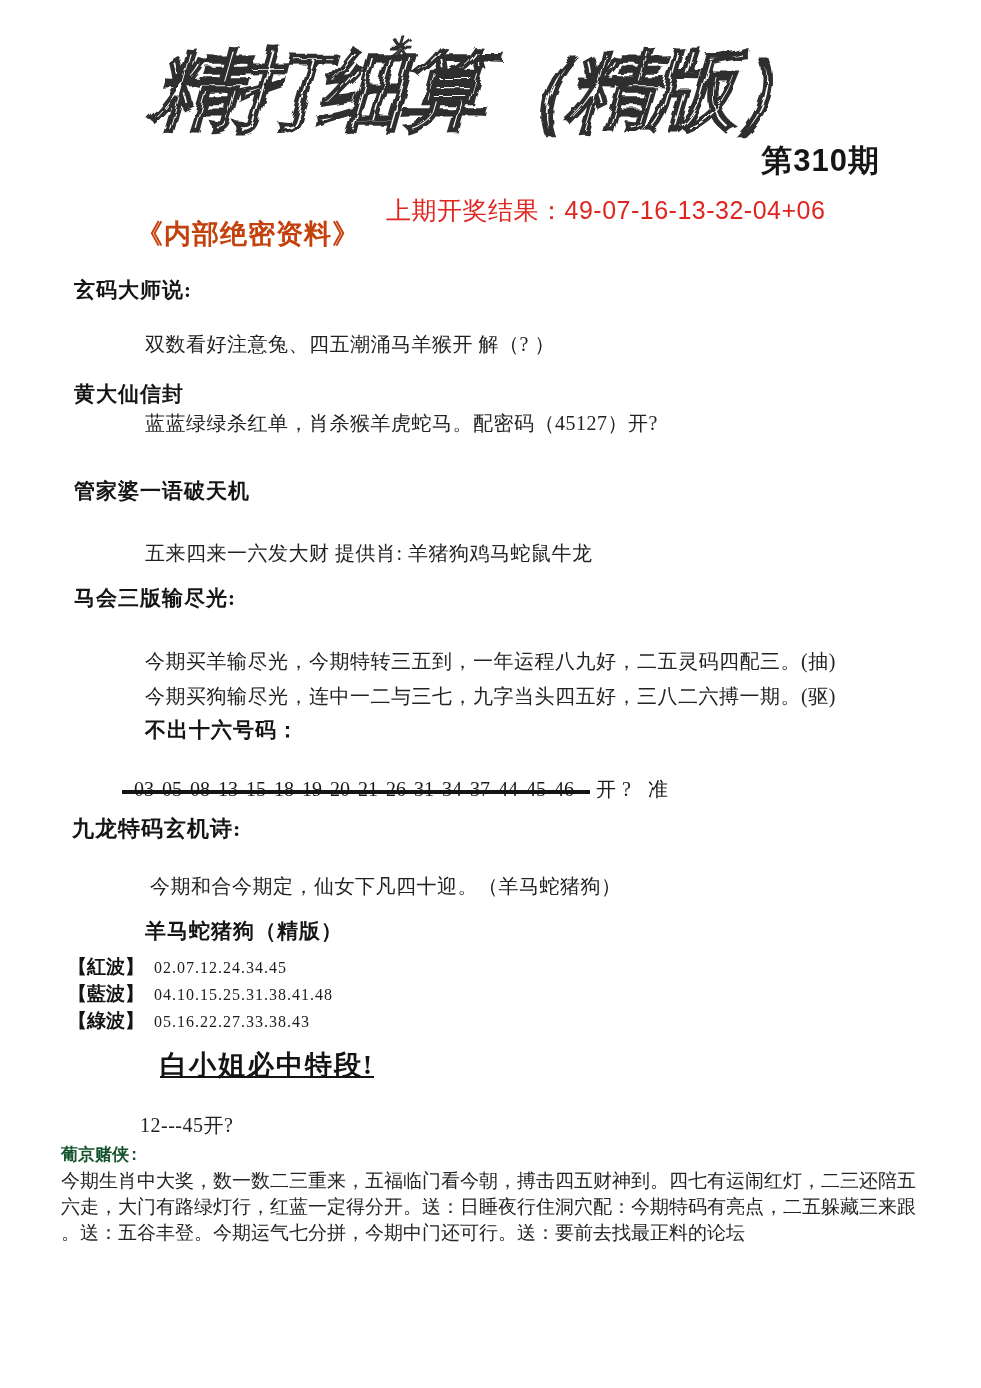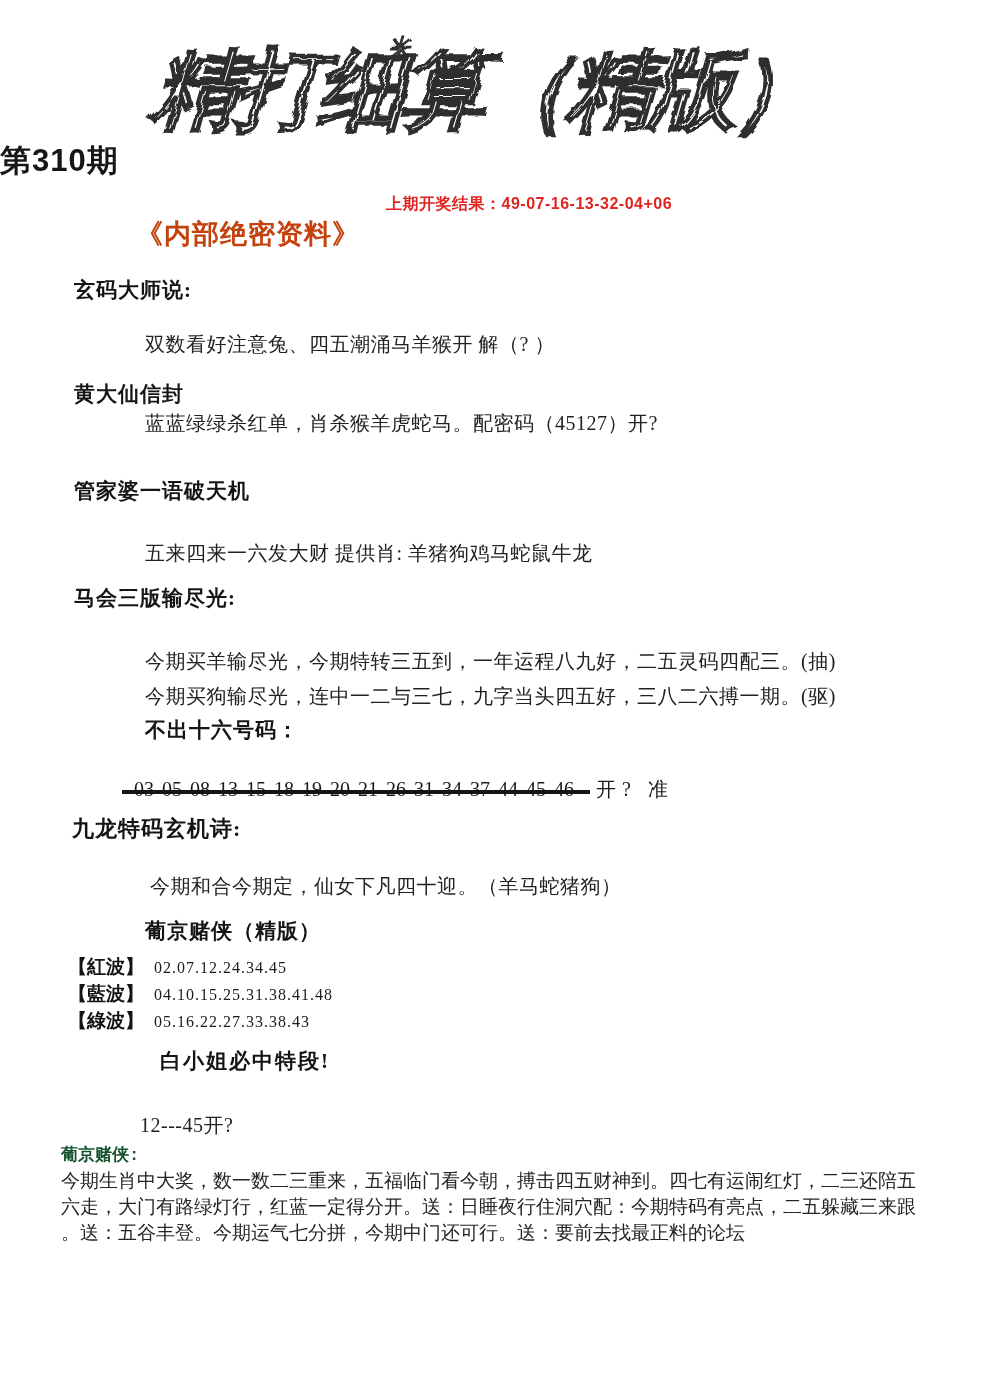--- a/index.html
+++ b/index.html
@@ -9,45 +9,45 @@
     width:981px;height:1388px;
     margin:0 auto;
     background:#ffffff;
     overflow:hidden;
     font-family:"Liberation Serif","DejaVu Serif",serif;
     color:#1e1e1e;
   }
   .abs{position:absolute;white-space:nowrap;}
   .callig{position:absolute;left:128px;top:16px;}
   .issue{
-    left:0;top:140px;width:880px;text-align:left;
+    left:0;top:140px;width:880px;text-align:right;
     font-family:"Liberation Sans","DejaVu Sans",sans-serif;
     font-weight:600;font-size:31px;letter-spacing:1px;color:#161616;
   }
   .lastres{
     left:386px;top:194px;
     font-family:"Liberation Sans","DejaVu Sans",sans-serif;
-    font-weight:700;font-size:16px;letter-spacing:0.5px;
+    font-weight:400;font-size:25px;letter-spacing:0.5px;
   }
   .secret{
     left:136px;top:216px;
     font-weight:700;font-size:27px;letter-spacing:1px;color:#c2410c;
   }
   .h{font-weight:700;font-size:21px;color:#151515;letter-spacing:1px;}
   .b{font-size:20px;letter-spacing:0.5px;color:#222;}
   .small-h{font-weight:700;font-size:17px;color:#14532d;font-family:Liberation Mono, monospace;}
   .struck{position:relative;display:inline-block;font-size:20px;word-spacing:3px;color:#1a1a1a;}
   .struck::after{
     content:"";position:absolute;left:-12px;right:-16px;top:12px;height:3.5px;background:#141414;
   }
   .strike-suffix{display:inline-block;margin-left:22px;font-size:20px;letter-spacing:6px;color:#1a1a1a;}
   .wave-row{position:absolute;left:68px;white-space:nowrap;}
   .wave-label{font-weight:700;font-size:19px;letter-spacing:0px;color:#141414;}
   .wave-nums{font-size:16px;margin-left:10px;letter-spacing:1px;color:#1c1c1c;}
-  .bigbold{font-weight:700;font-size:21px;letter-spacing:2px;color:#141414;}
+  .bigbold{font-weight:700;font-size:27px;letter-spacing:2px;color:#141414;text-decoration:underline;}
   .para{position:absolute;left:61px;top:1168px;width:905px;}
   .para .line{font-size:19px;line-height:26px;white-space:nowrap;color:#242424;letter-spacing:0px;}
 </style>
 </head>
 <body>
 
 <div class="page">
 
   <svg class="callig" width="720" height="140" viewBox="0 0 720 140">
     <defs>
@@ -81,21 +81,21 @@
   <div class="abs b" style="left:145px;top:648px;">今期买羊输尽光，今期特转三五到，一年运程八九好，二五灵码四配三。(抽)</div>
   <div class="abs b" style="left:145px;top:683px;">今期买狗输尽光，连中一二与三七，九字当头四五好，三八二六搏一期。(驱)</div>
   <div class="abs h" style="left:145px;top:716px;">不出十六号码：</div>
 
   <div class="abs" style="left:134px;top:776px;">
     <span class="struck">03 05 08 13 15 18 19 20 21 26 31 34 37 44 45 46</span><span class="strike-suffix">开? 准</span>
   </div>
 
   <div class="abs h" style="left:72px;top:814px;font-size:22px;">九龙特码玄机诗:</div>
   <div class="abs b" style="left:150px;top:873px;">今期和合今期定，仙女下凡四十迎。（羊马蛇猪狗）</div>
-  <div class="abs h" style="left:145px;top:917px;">葡京赌侠（精版）</div>
+  <div class="abs h" style="left:145px;top:917px;">羊马蛇猪狗（精版）</div>
 
   <div class="wave-row" style="top:954px;">
     <span class="wave-label">【紅波】</span><span class="wave-nums">02.07.12.24.34.45</span>
   </div>
   <div class="wave-row" style="top:981px;">
     <span class="wave-label">【藍波】</span><span class="wave-nums">04.10.15.25.31.38.41.48</span>
   </div>
   <div class="wave-row" style="top:1008px;">
     <span class="wave-label">【綠波】</span><span class="wave-nums">05.16.22.27.33.38.43</span>
   </div>

